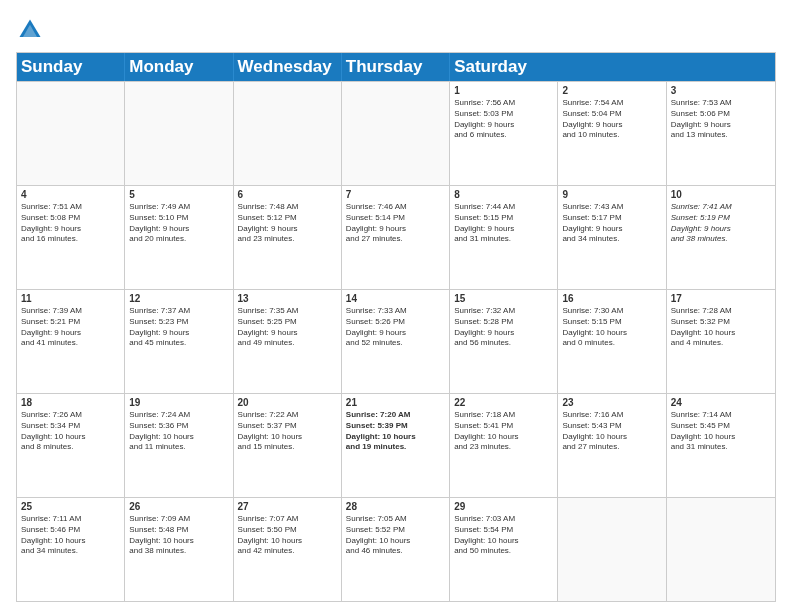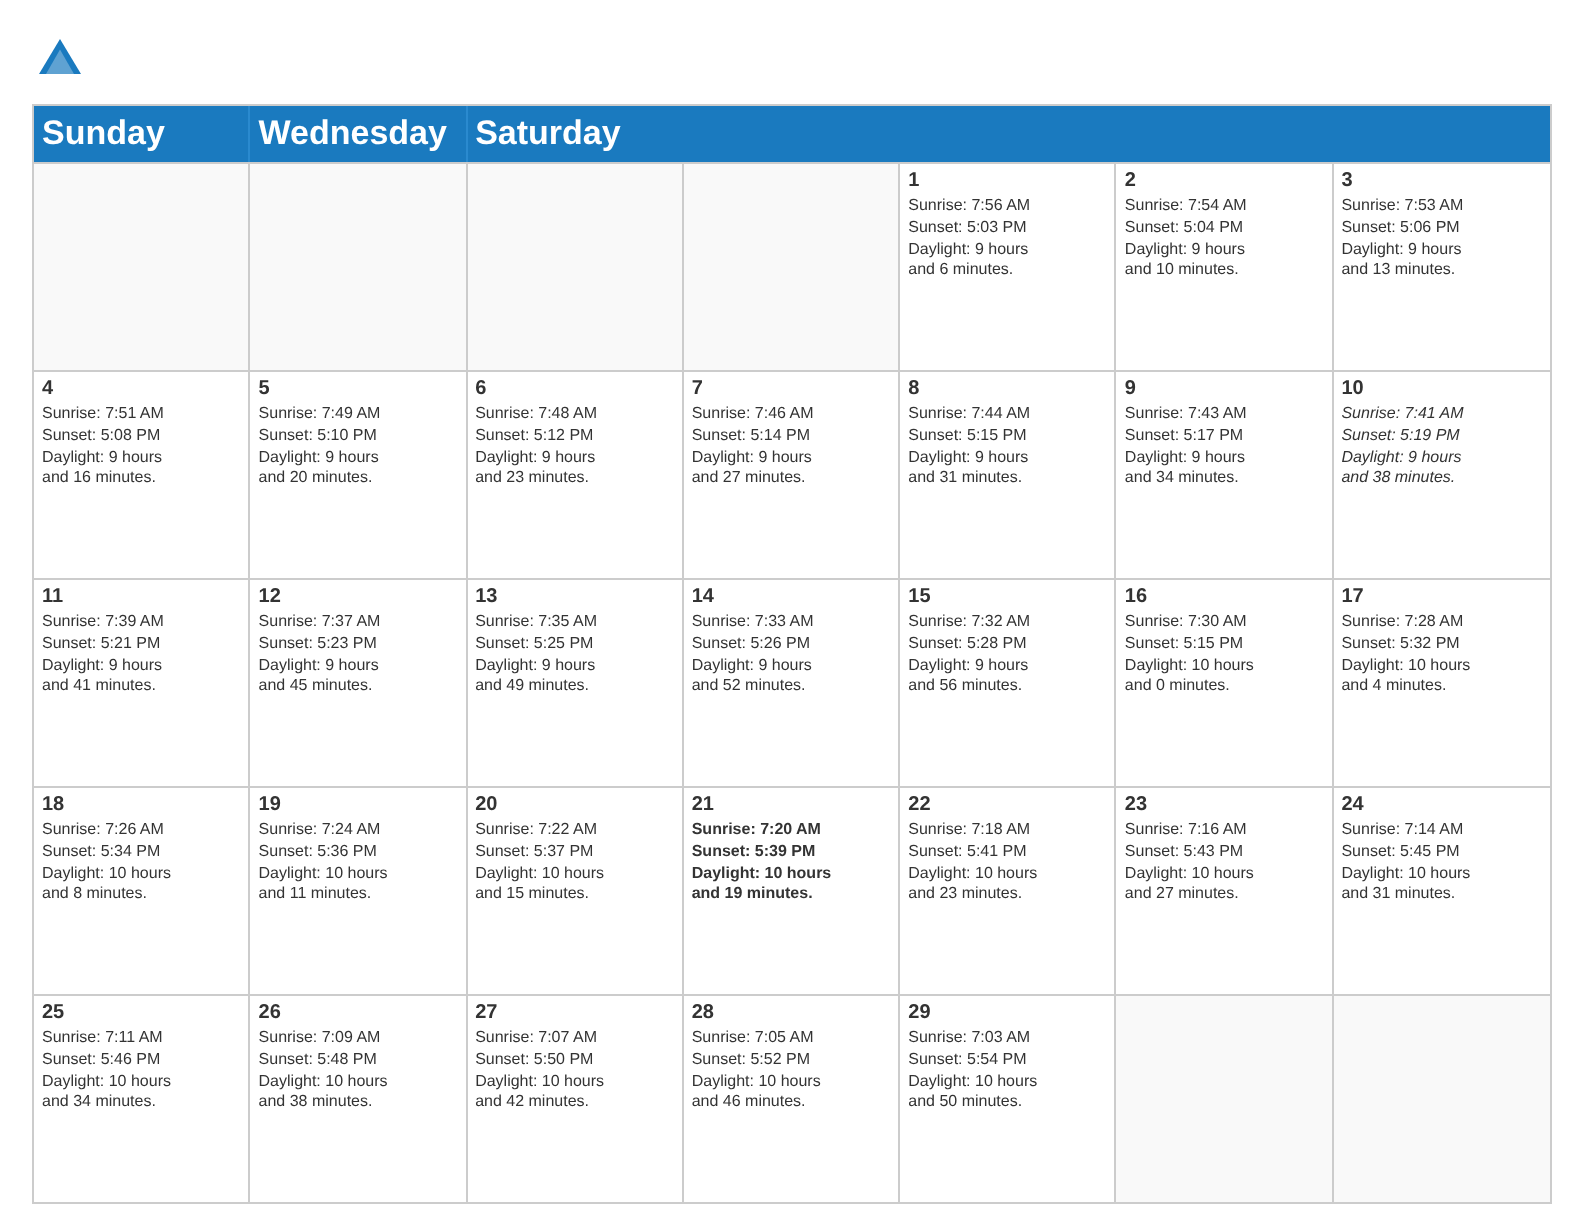--- a/index.html
+++ b/index.html
@@ -122,21 +122,23 @@
     </div>
     <div class="title-block">
       <div class="title-month"></div>
       <div class="title-location"></div>
     </div>
   </div>
 
   <div class="calendar">
     <div class="cal-header-row">
     <div class="cal-header-cell">Sunday</div>
+        <div class="cal-header-cell">Monday</div>
         <div class="cal-header-cell">Wednesday</div>
+        <div class="cal-header-cell">Thursday</div>
         <div class="cal-header-cell">Saturday</div>
       </div>
     <div class="cal-body">
     <div class="cal-week">
           <div class="cal-cell empty"></div>
           <div class="cal-cell empty"></div>
           <div class="cal-cell empty"></div>
           <div class="cal-cell empty"></div>
           <div class="cal-cell">
             <div class="day-num">1</div>

